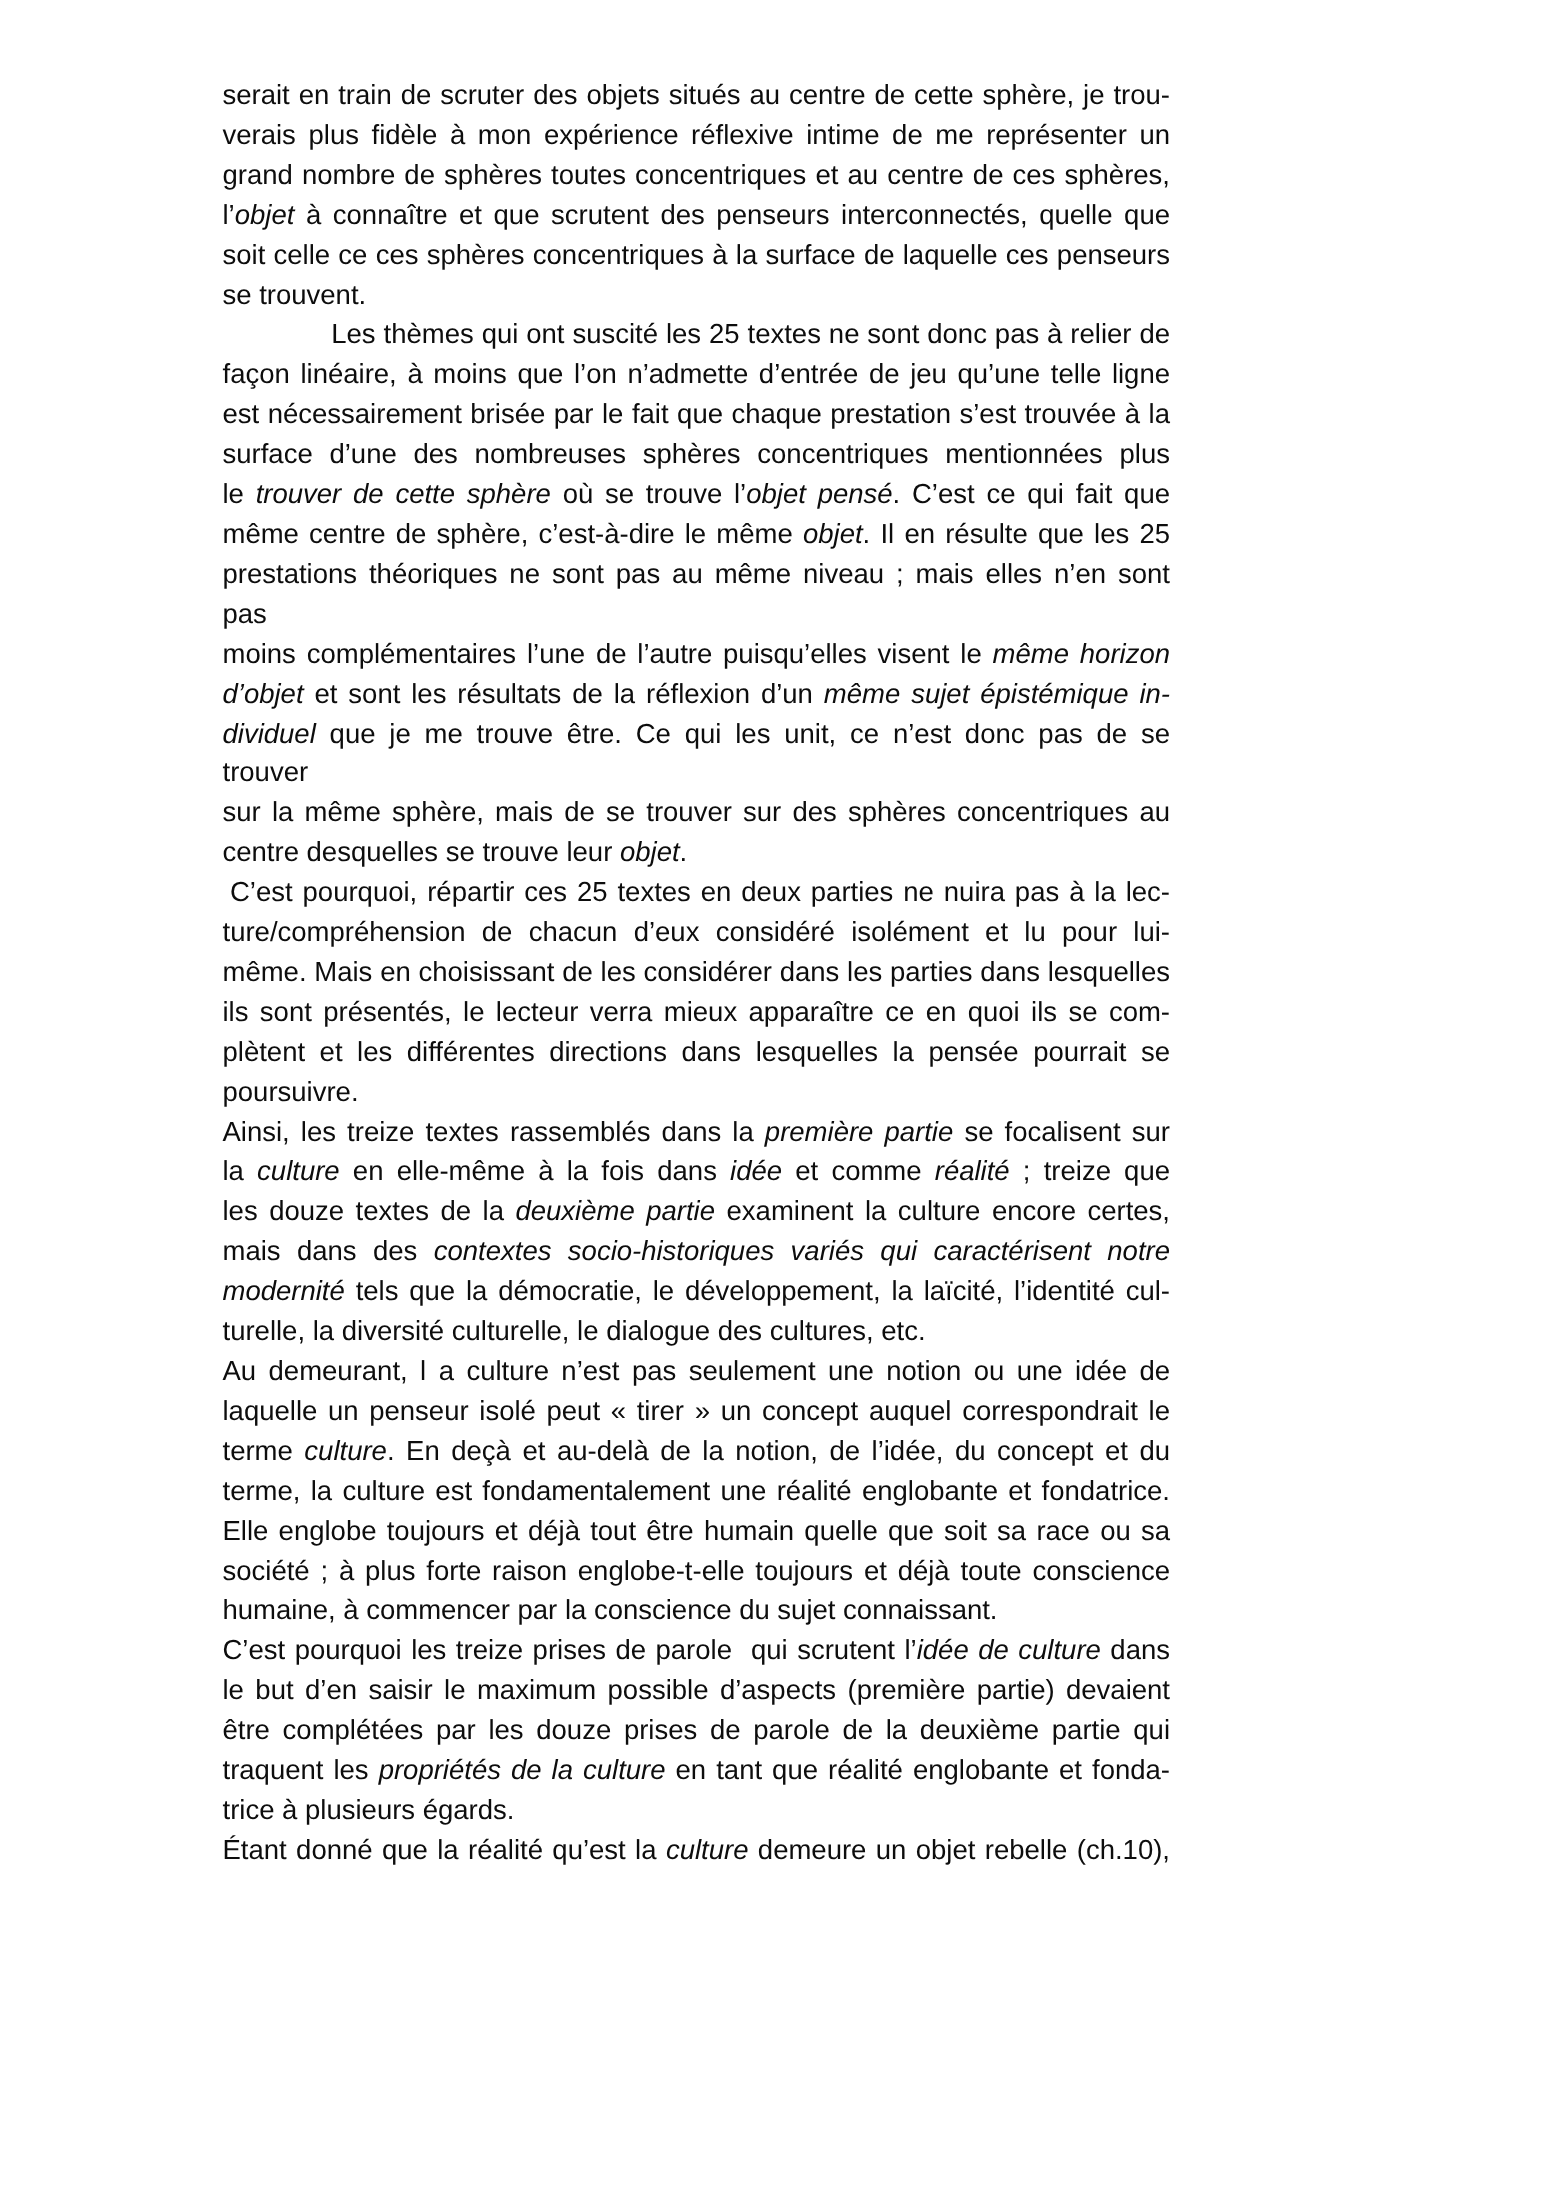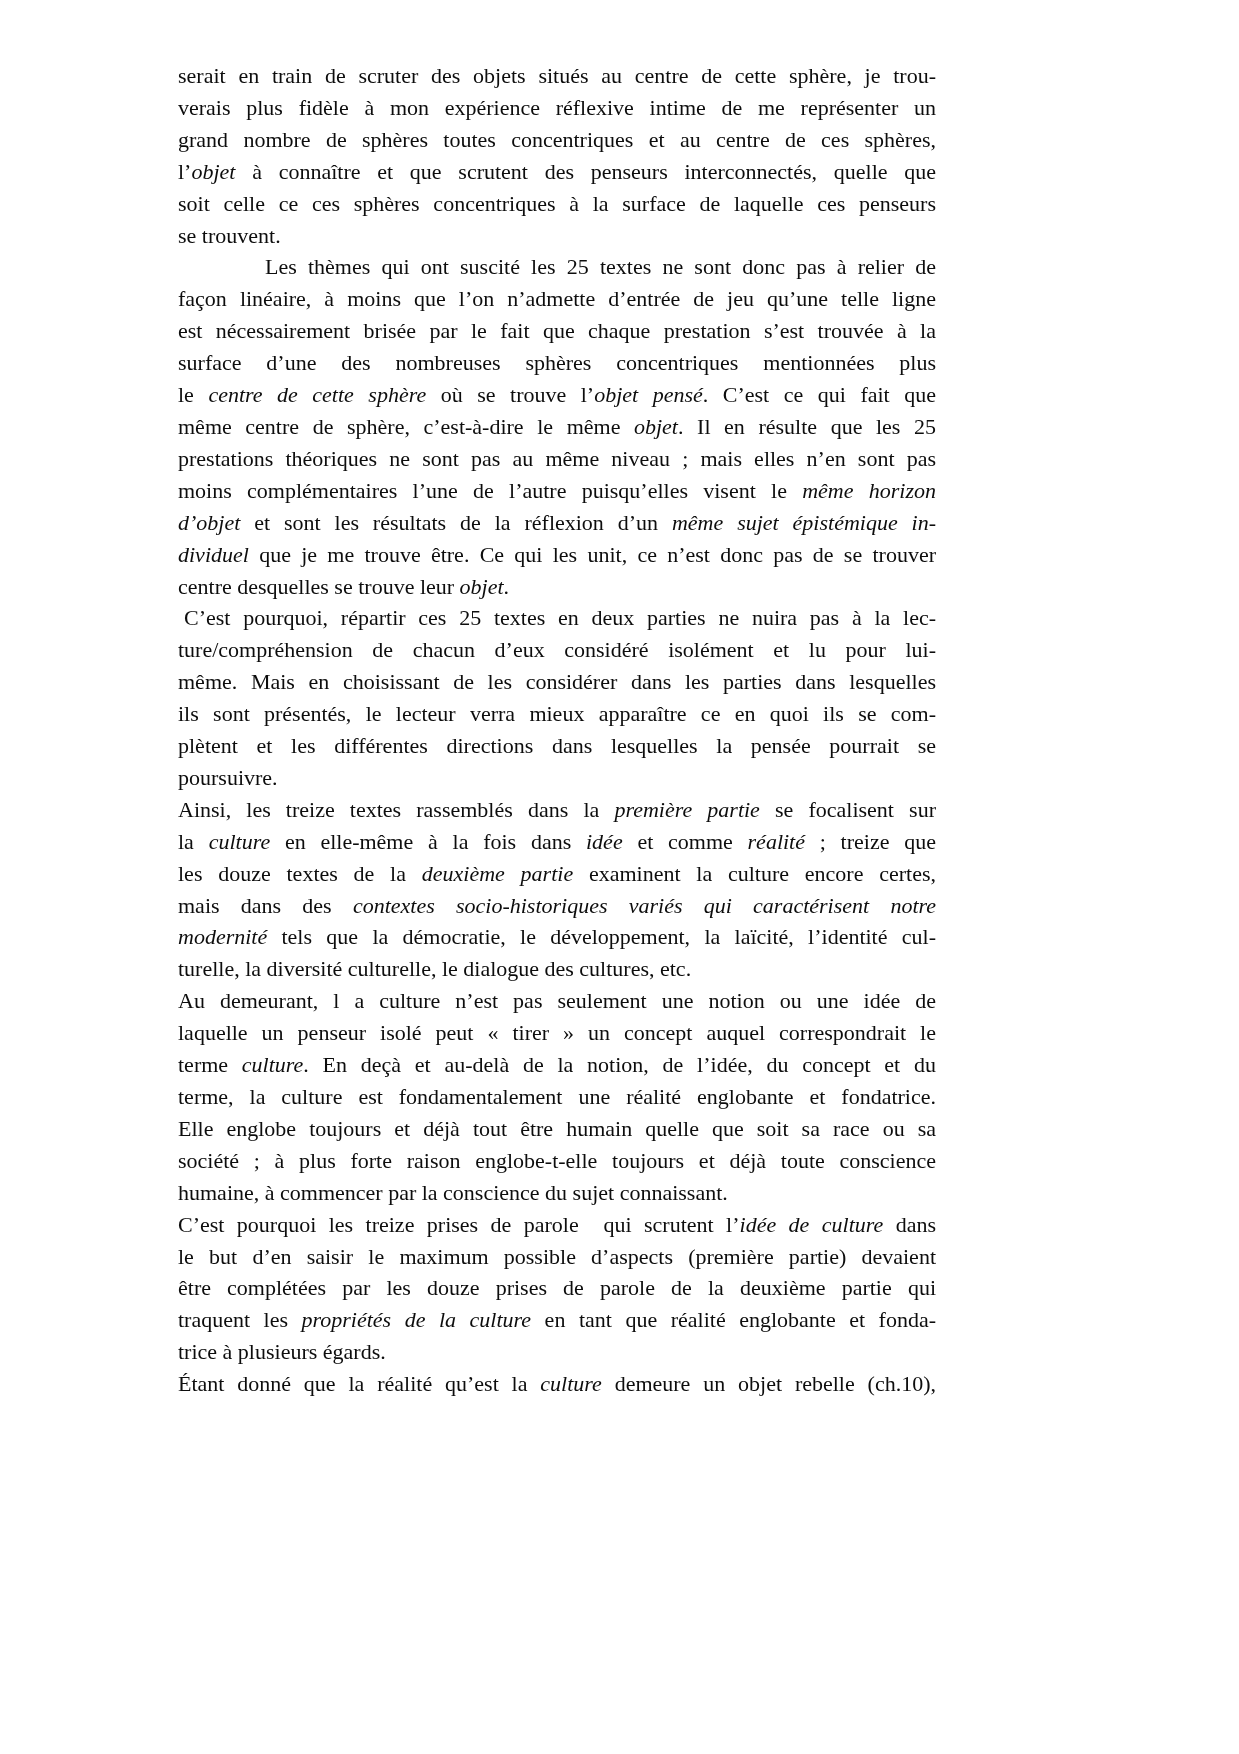--- a/index.html
+++ b/index.html
@@ -6,21 +6,21 @@
     margin: 0;
     padding: 0;
     background: #ffffff;
   }
   .page {
     position: relative;
     width: 1239px;
     height: 1754px;
     background: #ffffff;
     overflow: hidden;
-    font-family: Liberation Serif, serif;
+    font-family: Liberation Sans, sans-serif;
   }
   .text-column {
     position: absolute;
     left: 178px;
     top: 60px;
     width: 758px;
   }
   .paragraph {
     margin: 0;
     padding: 0;
@@ -54,26 +54,27 @@
         <div class="line"><span class="rm">grand nombre de sphères toutes concentriques et au centre de ces sphères,</span></div>
         <div class="line"><span class="rm">l’</span><span class="it">objet</span><span class="rm"> à connaître et que scrutent des penseurs interconnectés, quelle que</span></div>
         <div class="line"><span class="rm">soit celle ce ces sphères concentriques à la surface de laquelle ces penseurs</span></div>
         <div class="line last"><span class="rm">se trouvent.</span></div>
       </div>
       <div class="paragraph">
         <div class="line" style="text-indent: 87px;"><span class="rm">Les thèmes qui ont suscité les 25 textes ne sont donc pas à relier de</span></div>
         <div class="line"><span class="rm">façon linéaire, à moins que l’on n’admette d’entrée de jeu qu’une telle ligne</span></div>
         <div class="line"><span class="rm">est nécessairement brisée par le fait que chaque prestation s’est trouvée à la</span></div>
         <div class="line"><span class="rm">surface d’une des nombreuses sphères concentriques mentionnées plus</span></div>
-        <div class="line"><span class="rm">le </span><span class="it">centre de cette sphère</span><span class="rm"> où se trouve l’</span><span class="it">objet pensé</span><span class="rm">. C’est ce qui fait que</span></div>
+        <div class="line"><span class="rm">le </span><span class="it">trouver de cette sphère</span><span class="rm"> où se trouve l’</span><span class="it">objet pensé</span><span class="rm">. C’est ce qui fait que</span></div>
         <div class="line"><span class="rm">même centre de sphère, c’est-à-dire le même </span><span class="it">objet</span><span class="rm">. Il en résulte que les 25</span></div>
         <div class="line"><span class="rm">prestations théoriques ne sont pas au même niveau ; mais elles n’en sont pas</span></div>
         <div class="line"><span class="rm">moins complémentaires l’une de l’autre puisqu’elles visent le </span><span class="it">même horizon</span></div>
         <div class="line"><span class="it">d’objet</span><span class="rm"> et sont les résultats de la réflexion d’un </span><span class="it">même sujet épistémique in-</span></div>
         <div class="line"><span class="it">dividuel</span><span class="rm"> que je me trouve être. Ce qui les unit, ce n’est donc pas de se trouver</span></div>
+        <div class="line"><span class="rm">sur la même sphère, mais de se trouver sur des sphères concentriques au</span></div>
         <div class="line last"><span class="rm">centre desquelles se trouve leur </span><span class="it">objet</span><span class="rm">.</span></div>
       </div>
       <div class="paragraph">
         <div class="line" style="text-indent: 6px;"><span class="rm">C’est pourquoi, répartir ces 25 textes en deux parties ne nuira pas à la lec-</span></div>
         <div class="line"><span class="rm">ture/compréhension de chacun d’eux considéré isolément et lu pour lui-</span></div>
         <div class="line"><span class="rm">même. Mais en choisissant de les considérer dans les parties dans lesquelles</span></div>
         <div class="line"><span class="rm">ils sont présentés, le lecteur verra mieux apparaître ce en quoi ils se com-</span></div>
         <div class="line"><span class="rm">plètent et les différentes directions dans lesquelles la pensée pourrait se</span></div>
         <div class="line last"><span class="rm">poursuivre.</span></div>
       </div>

